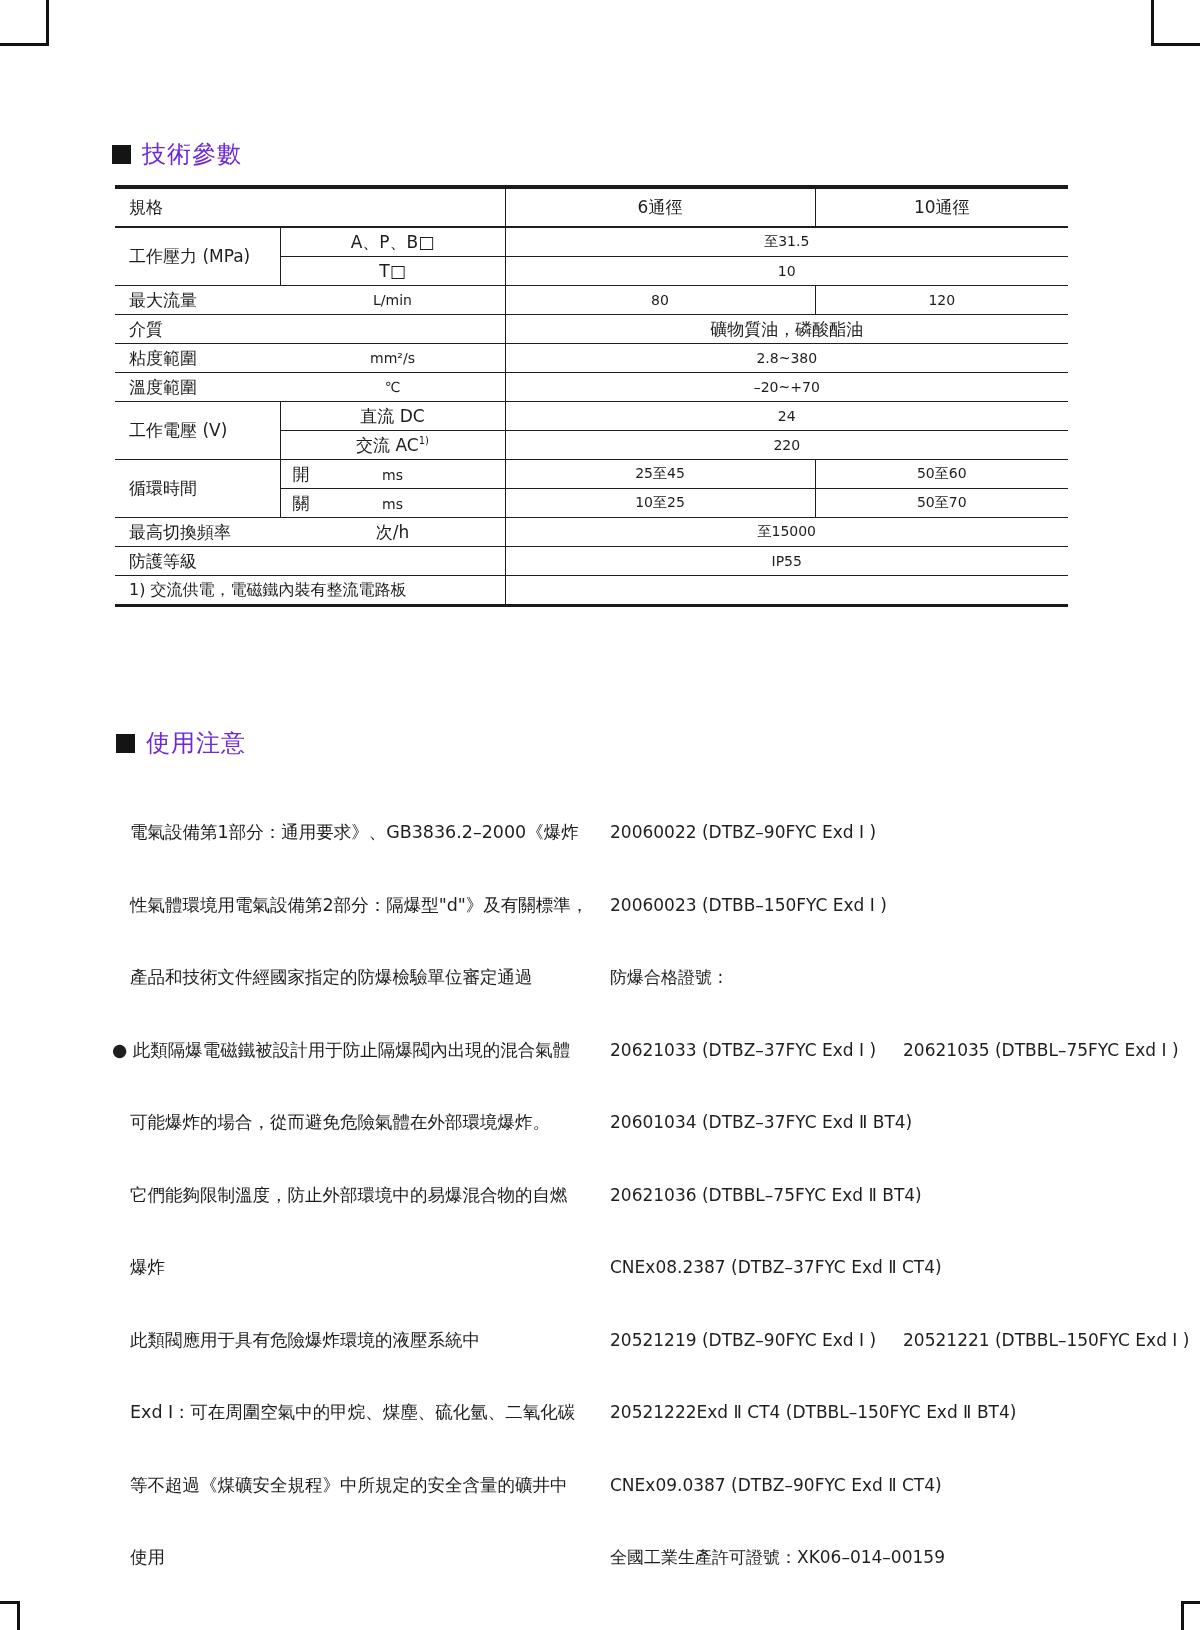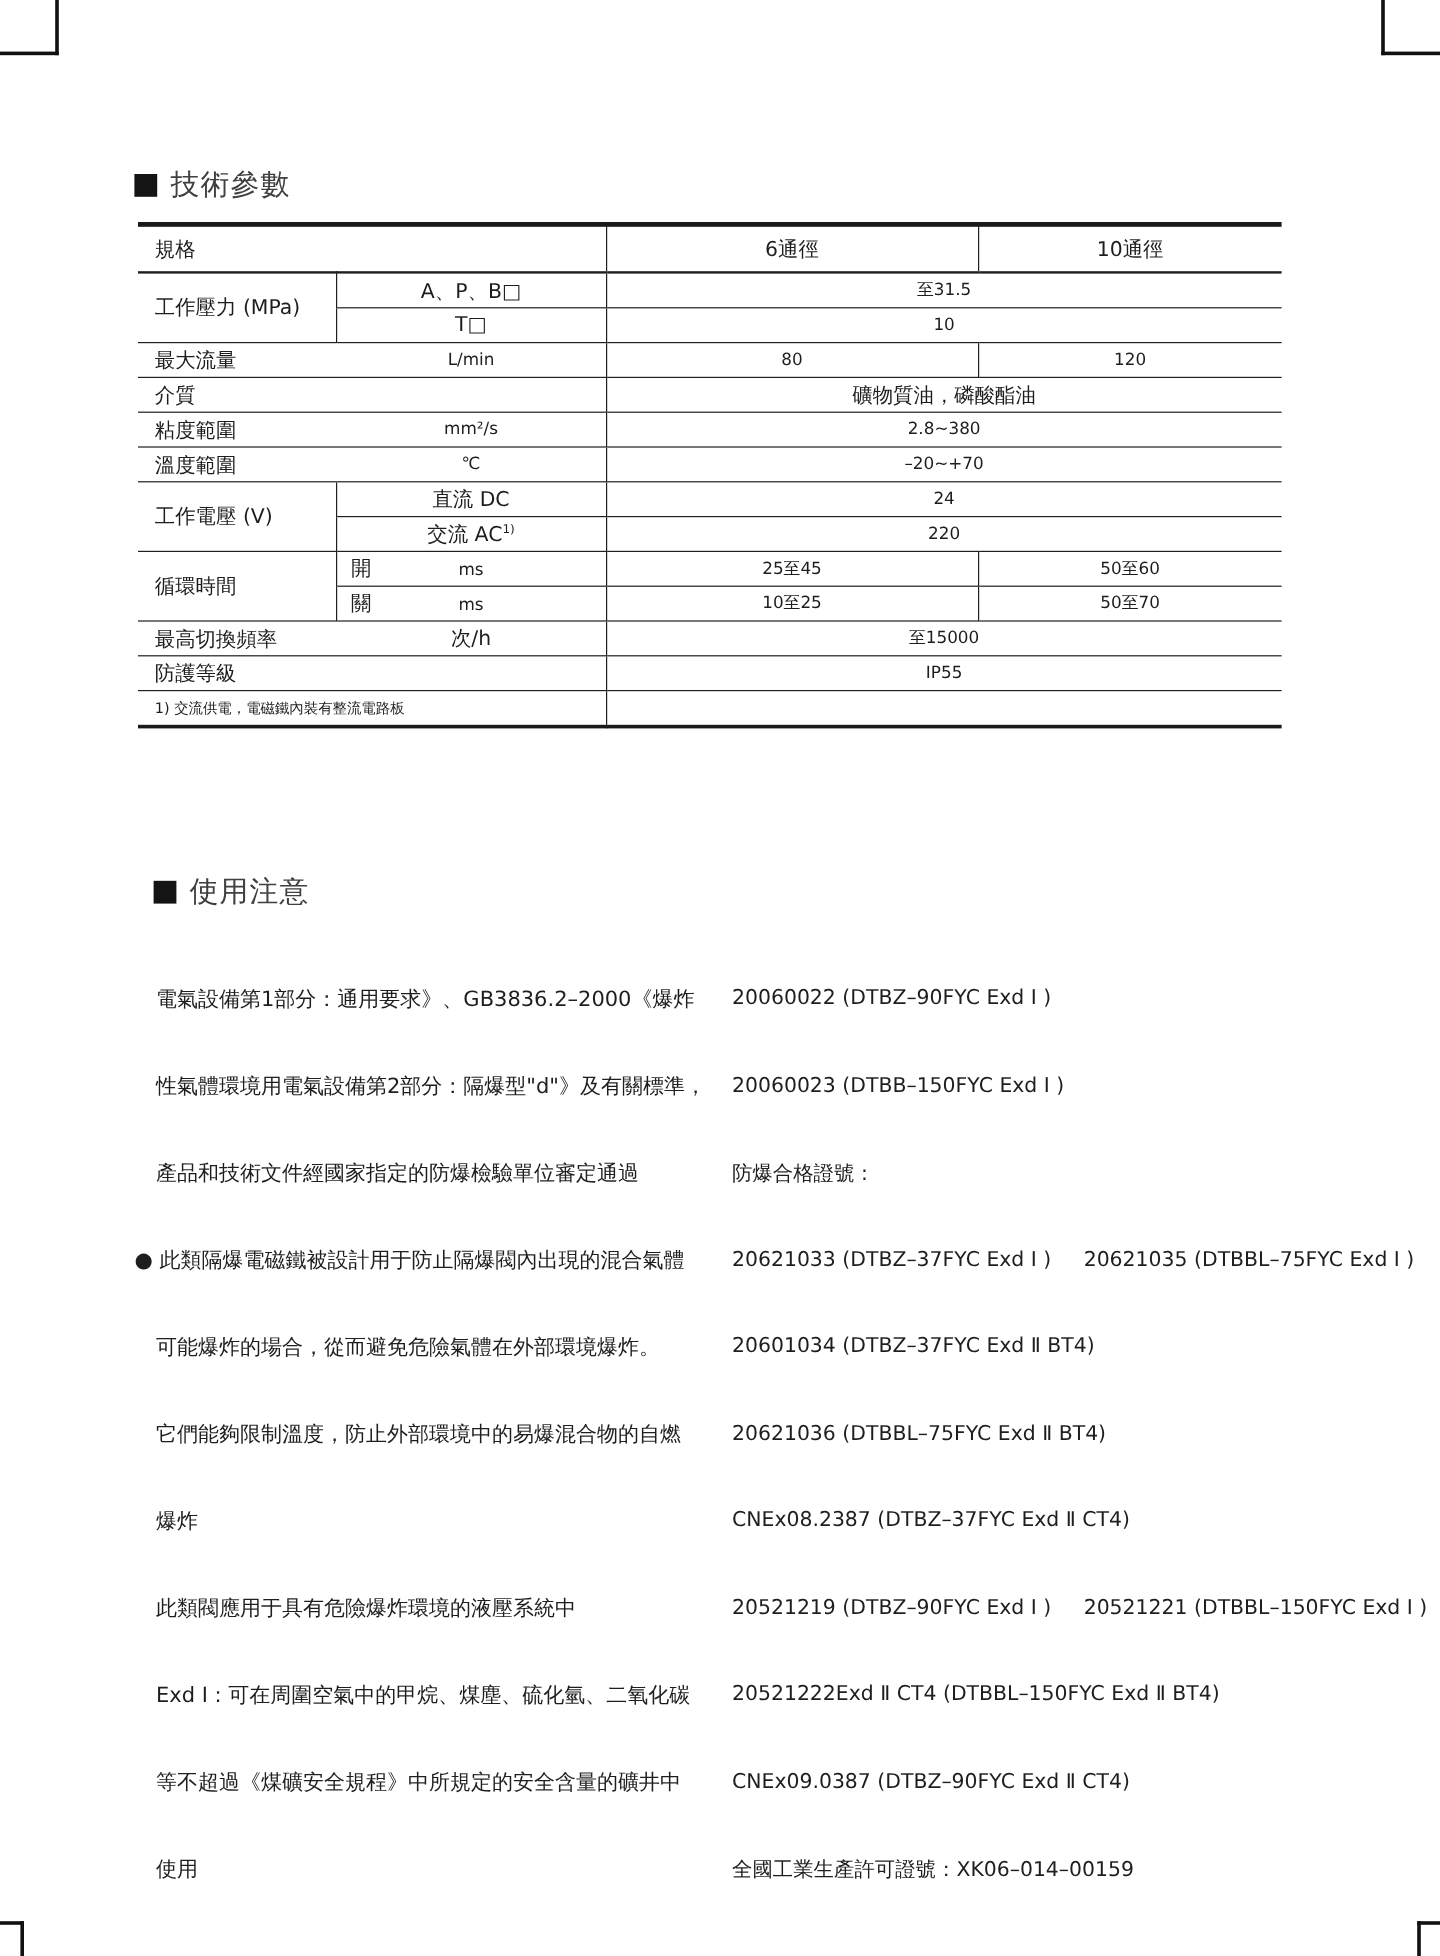--- a/index.html
+++ b/index.html
@@ -5,39 +5,39 @@
   html,body{margin:0;padding:0;background:#e8e8e8;}
   .page{position:relative;width:1200px;height:1630px;background:#ffffff;overflow:hidden;
         font-family:"DejaVu Sans","Liberation Sans",sans-serif;color:#1d1d1d;}
   
   .mark{position:absolute;}
   .mk-tl{left:0;top:0;width:46px;height:43px;border-right:3px solid #111;border-bottom:3px solid #111;}
   .mk-tr{right:0;top:0;width:46px;height:43px;border-left:3px solid #111;border-bottom:3px solid #111;}
   .mk-bl{left:0;top:1601px;width:17px;height:26px;border-right:3px solid #111;border-top:3px solid #111;}
   .mk-br{right:0;top:1601px;width:16px;height:26px;border-left:3px solid #111;border-top:3px solid #111;}
   
-  .sect{position:absolute;display:flex;align-items:center;font-size:24px;letter-spacing:1px;color:#404040;}
+  .sect{position:absolute;display:flex;align-items:center;font-size:24px;letter-spacing:1px;color:#6d28d9;}
   .sect .sq{display:inline-block;width:19px;height:19px;background:#141414;margin-right:11px;flex:0 0 auto;}
   .sect1{left:112px;top:138px;}
-  .sect2{left:128px;top:727px;}
+  .sect2{left:116px;top:727px;}
   
   .specwrap{position:absolute;left:115px;top:185px;}
   table.spec{border-collapse:collapse;table-layout:fixed;width:953px;
              border-top:4px solid #1a1a1a;border-bottom:3px solid #1a1a1a;font-size:17px;color:#1d1d1d;}
   table.spec td{border-top:1.7px solid #1f1f1f;height:28px;padding:0;overflow:hidden;white-space:nowrap;}
   table.spec tr.hd td{border-top:none;height:37px;border-bottom:2.2px solid #1f1f1f;}
   .bl{border-left:1.4px solid #1f1f1f;}
   .lab{text-align:left;padding-left:14px !important;}
   .c{text-align:center;}
   .mg{position:relative;}
   .mg .unit{position:absolute;left:165px;top:50%;transform:translateY(-50%);width:225px;text-align:center;}
   .ks{position:relative;text-align:center;}
   .ks .k{position:absolute;left:12px;top:50%;transform:translateY(-50%);}
   .spec sup{font-size:10px;}
-  .fnl{font-size:12px;}
+  .fnl{font-size:16px;}
   .num{font-size:14px;}
   
   .notes{position:absolute;white-space:pre;font-size:17.5px;color:#1e1e1e;}
   .notes .ln{height:32.5px;display:flex;align-items:center;}
   .notes .ln.i{padding-left:18px;}
   .nleft{left:112px;top:776px;width:475px;}
   .nright{left:610px;top:776px;width:588px;font-size:17px;}
 </style>
 </head>
 <body>

